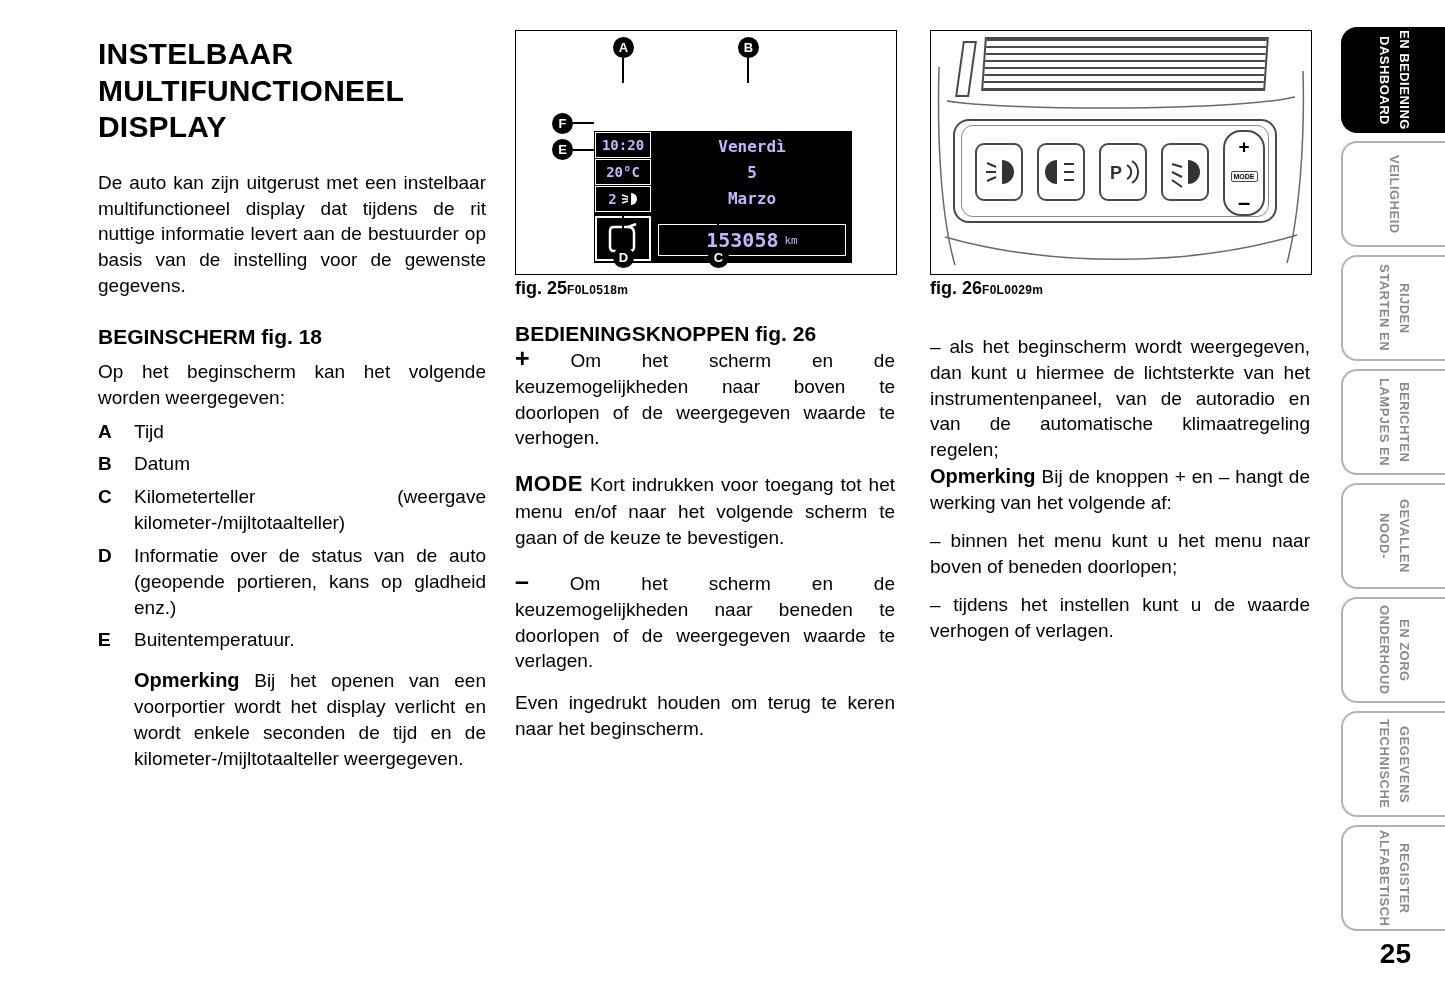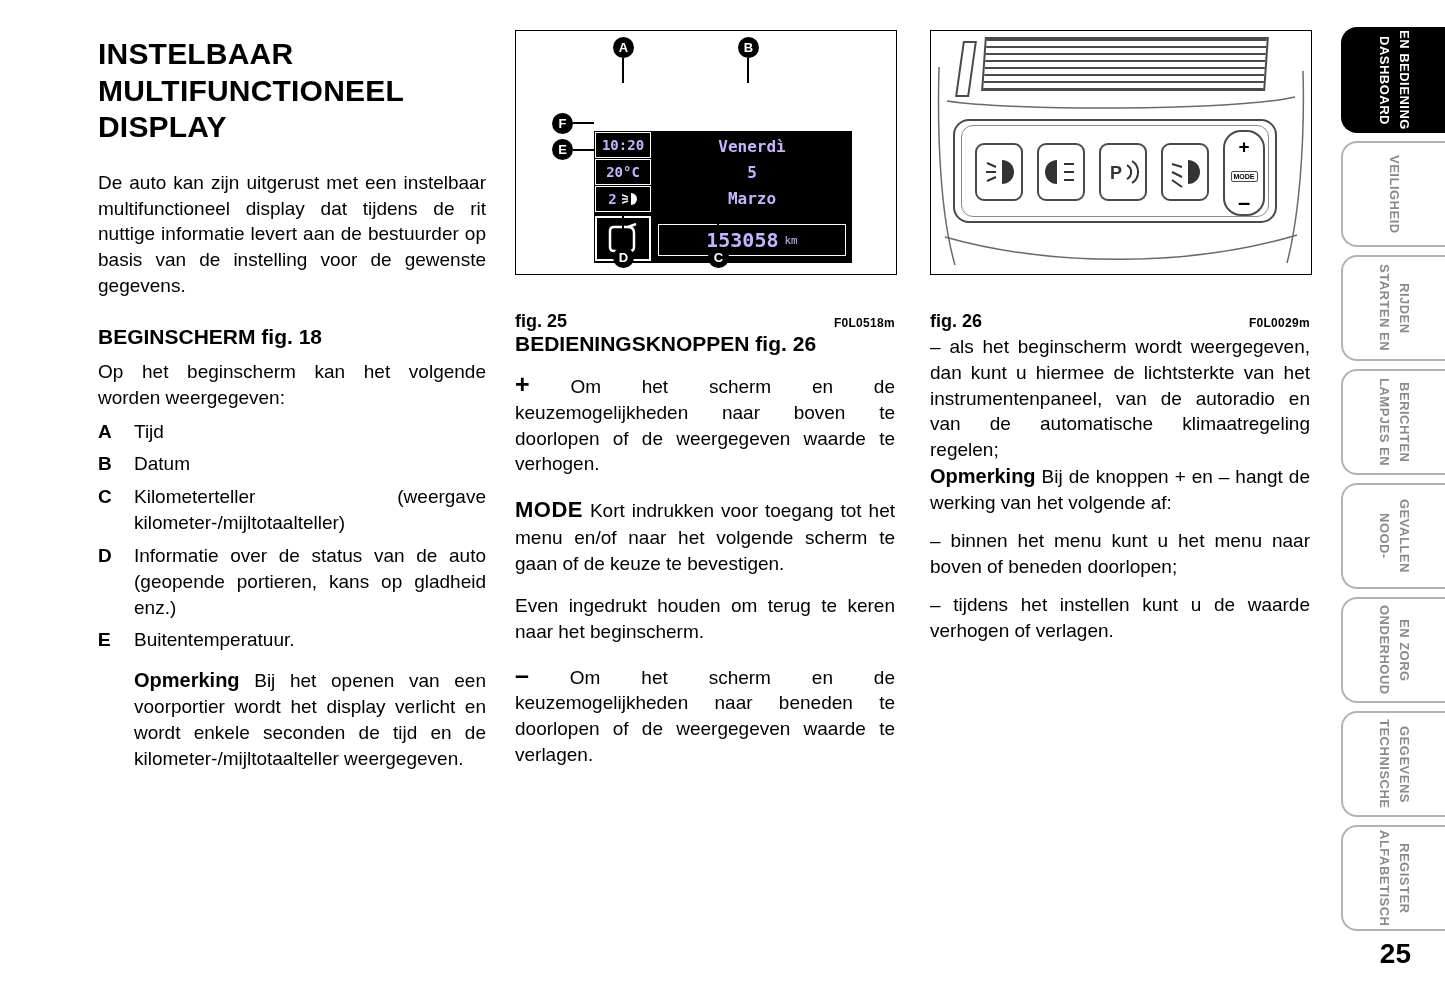--- a/index.html
+++ b/index.html
@@ -17,21 +17,21 @@
   .small-gap{margin-top:12px;}
   .lettered{margin-top:8px;}
   .lettered-item{position:relative;padding-left:36px;font-size:19px;line-height:1.36;margin-top:7px;text-align:justify;}
   .letter{position:absolute;left:0;top:0;font-weight:bold;}
   .note{margin-top:14px;font-size:19px;line-height:1.36;text-align:justify;margin-left:36px;}
   .note-label{font-weight:bold;font-size:20px;}
   
   .figure{position:absolute;width:380px;height:243px;border:1px solid #000;background:#fff;}
   #fig25{left:515px;top:30px;}
   #fig26{left:930px;top:30px;}
-  .fig-caption-row{position:absolute;width:380px;display:flex;justify-content:space-between;align-items:baseline;margin-top:33px;}
+  .fig-caption-row{position:absolute;width:380px;display:flex;justify-content:flex-start;align-items:baseline;}
   #fig25-cap{left:515px;top:278px;}
   #fig26-cap{left:930px;top:278px;}
   .fig-label{font-weight:bold;font-size:18px;}
   .fig-code{font-size:12px;font-weight:bold;letter-spacing:.3px;}
   
   .lcd{position:absolute;left:78px;top:52px;width:258px;height:132px;background:#000;
        font-family:"DejaVu Sans Mono",monospace;color:#c4b5fd;margin-top:48px;}
   .lcd-cell{position:absolute;border:1px solid #fff;display:flex;align-items:center;justify-content:center;
             font-size:14px;font-weight:bold;box-sizing:border-box;}
   #cell-time{left:1px;top:1px;width:56px;height:26px;}
@@ -64,21 +64,21 @@
         background:#fff;display:flex;align-items:center;justify-content:center;box-sizing:border-box;}
   #btn1{left:44px;} #btn2{left:106px;} #btn3{left:168px;} #btn4{left:230px;}
   .rocker{position:absolute;left:292px;top:99px;width:42px;height:86px;border:2px solid #4a4a4a;border-radius:18px;
         background:#fff;display:flex;flex-direction:column;align-items:center;justify-content:space-between;
         padding:5px 0;box-sizing:border-box;}
   .rocker-plus{font-size:19px;font-weight:bold;line-height:1;}
   .rocker-mode{font-size:7px;font-weight:bold;border:1px solid #4a4a4a;border-radius:2px;padding:1px 2px;}
   .rocker-minus{font-size:22px;font-weight:bold;line-height:.55;}
   .fig26-lines{position:absolute;left:0;top:0;pointer-events:none;}
   
-  #mid-col{position:absolute;left:515px;top:332px;width:380px;}
+  #mid-col{position:absolute;left:515px;top:322px;width:380px;}
   #right-col{position:absolute;left:930px;top:322px;width:380px;}
   .big-sign{font-weight:bold;font-size:25px;line-height:1;}
   .mode-word{font-weight:bold;font-size:22px;letter-spacing:.5px;}
   .bullet-p{margin-top:12px;}
   
   #tabs{position:absolute;right:0;top:27px;width:104px;}
   .tab{height:106px;margin-bottom:8px;border:2px solid #b2b2b2;border-right:none;
        border-radius:16px 0 0 16px;background:#fff;color:#8a8a8a;
        display:flex;align-items:center;justify-content:center;box-sizing:border-box;}
   .tab.active{background:#000;color:#fff;border-color:#000;}
@@ -211,33 +211,33 @@
     <span class="rocker-minus">–</span>
   </div>
 </div>
 <div class="fig-caption-row" id="fig26-cap">
   <span class="fig-label">fig. 26</span>
   <span class="fig-code">F0L0029m</span>
 </div>
 
 <div id="mid-col">
   <div class="section-heading" style="margin-top:0">BEDIENINGSKNOPPEN fig. 26</div>
-  <p class="body-text" style="margin-top:16px">
+  <p class="body-text" style="margin-top:0">
     <span class="big-sign">+</span>
     <span>Om het scherm en de keuzemogelijkheden naar boven te doorlopen of de weergegeven waarde te verhogen.</span>
   </p>
   <p class="body-text" style="margin-top:18px">
     <span class="mode-word">MODE</span>
     <span>Kort indrukken voor toegang tot het menu en/of naar het volgende scherm te gaan of de keuze te bevestigen.</span>
   </p>
-  <p class="body-text" style="margin-top:16px">Even ingedrukt houden om terug te keren naar het beginscherm.</p>
   <p class="body-text" style="margin-top:18px">
     <span class="big-sign">–</span>
     <span>Om het scherm en de keuzemogelijkheden naar beneden te doorlopen of de weergegeven waarde te verlagen.</span>
   </p>
+  <p class="body-text" style="margin-top:16px">Even ingedrukt houden om terug te keren naar het beginscherm.</p>
 </div>
 
 <div id="right-col">
   <p class="body-text bullet-p">– als het beginscherm wordt weergegeven, dan kunt u hiermee de lichtsterkte van het instrumentenpaneel, van de autoradio en van de automatische klimaatregeling regelen;</p>
   <p class="body-text" style="margin-top:0">
     <span class="note-label">Opmerking</span>
     <span>Bij de knoppen + en – hangt de werking van het volgende af:</span>
   </p>
   <p class="body-text bullet-p">– binnen het menu kunt u het menu naar boven of beneden doorlopen;</p>
   <p class="body-text bullet-p">– tijdens het instellen kunt u de waarde verhogen of verlagen.</p>

